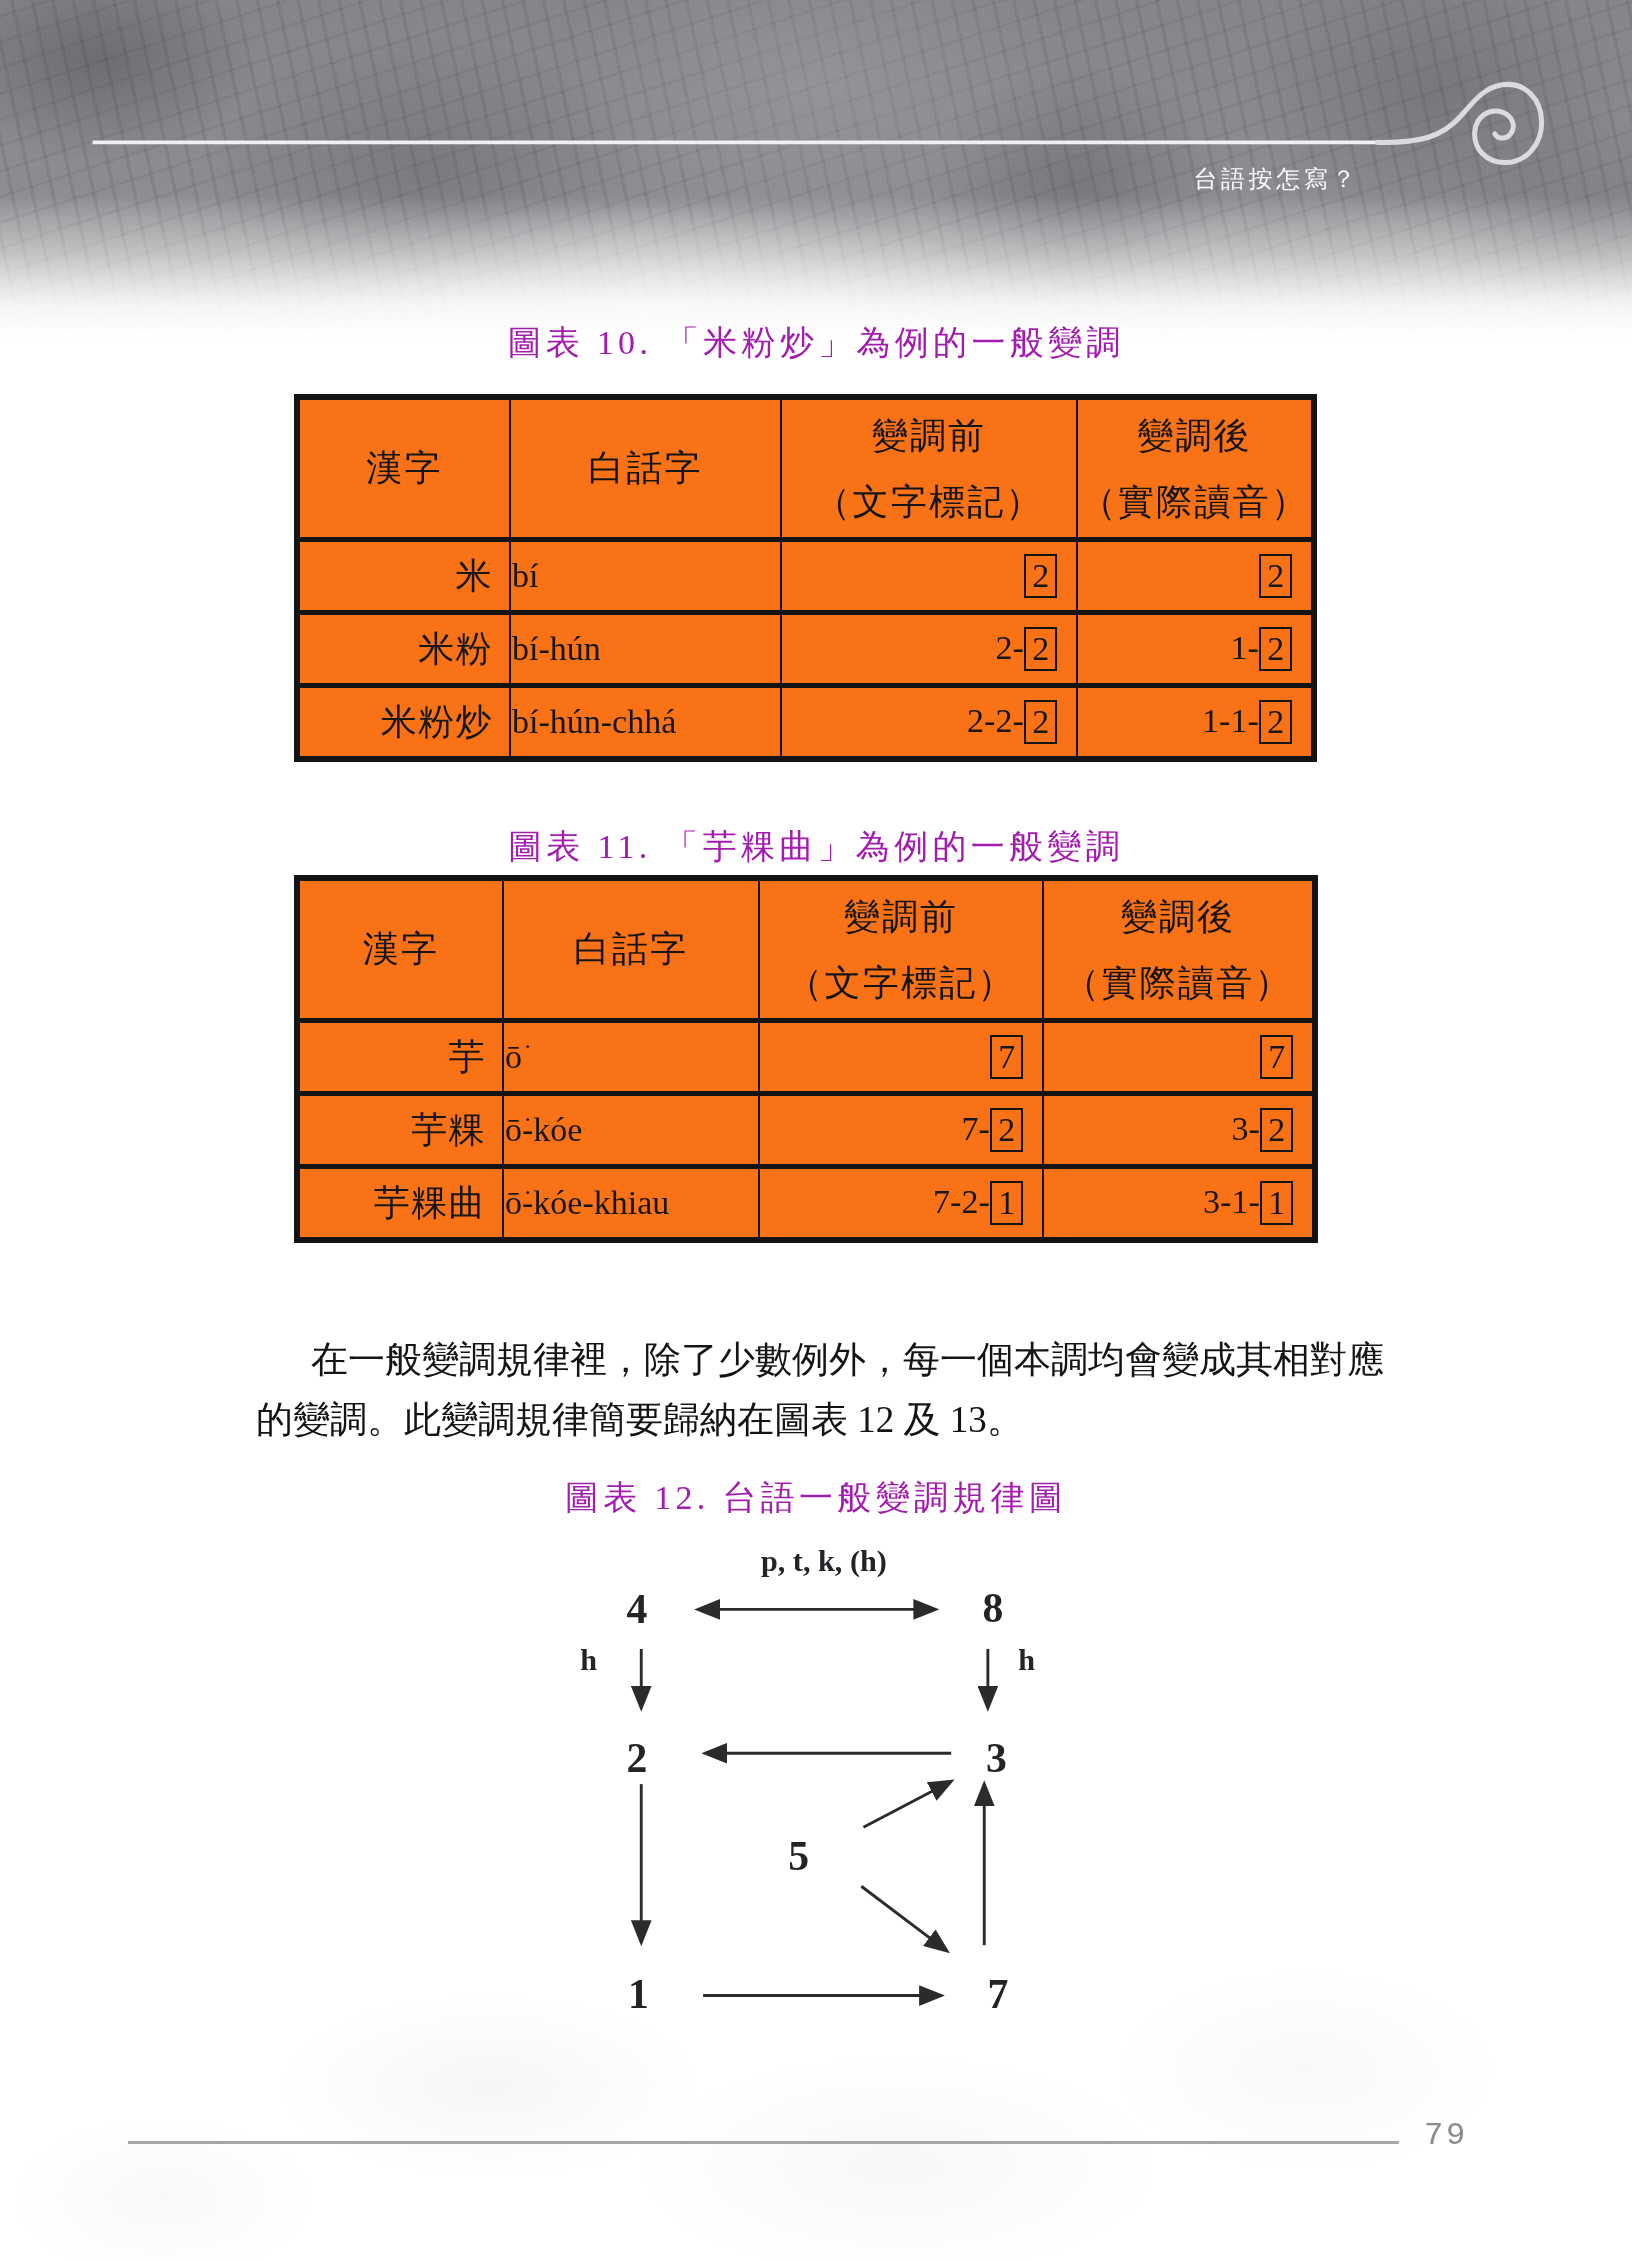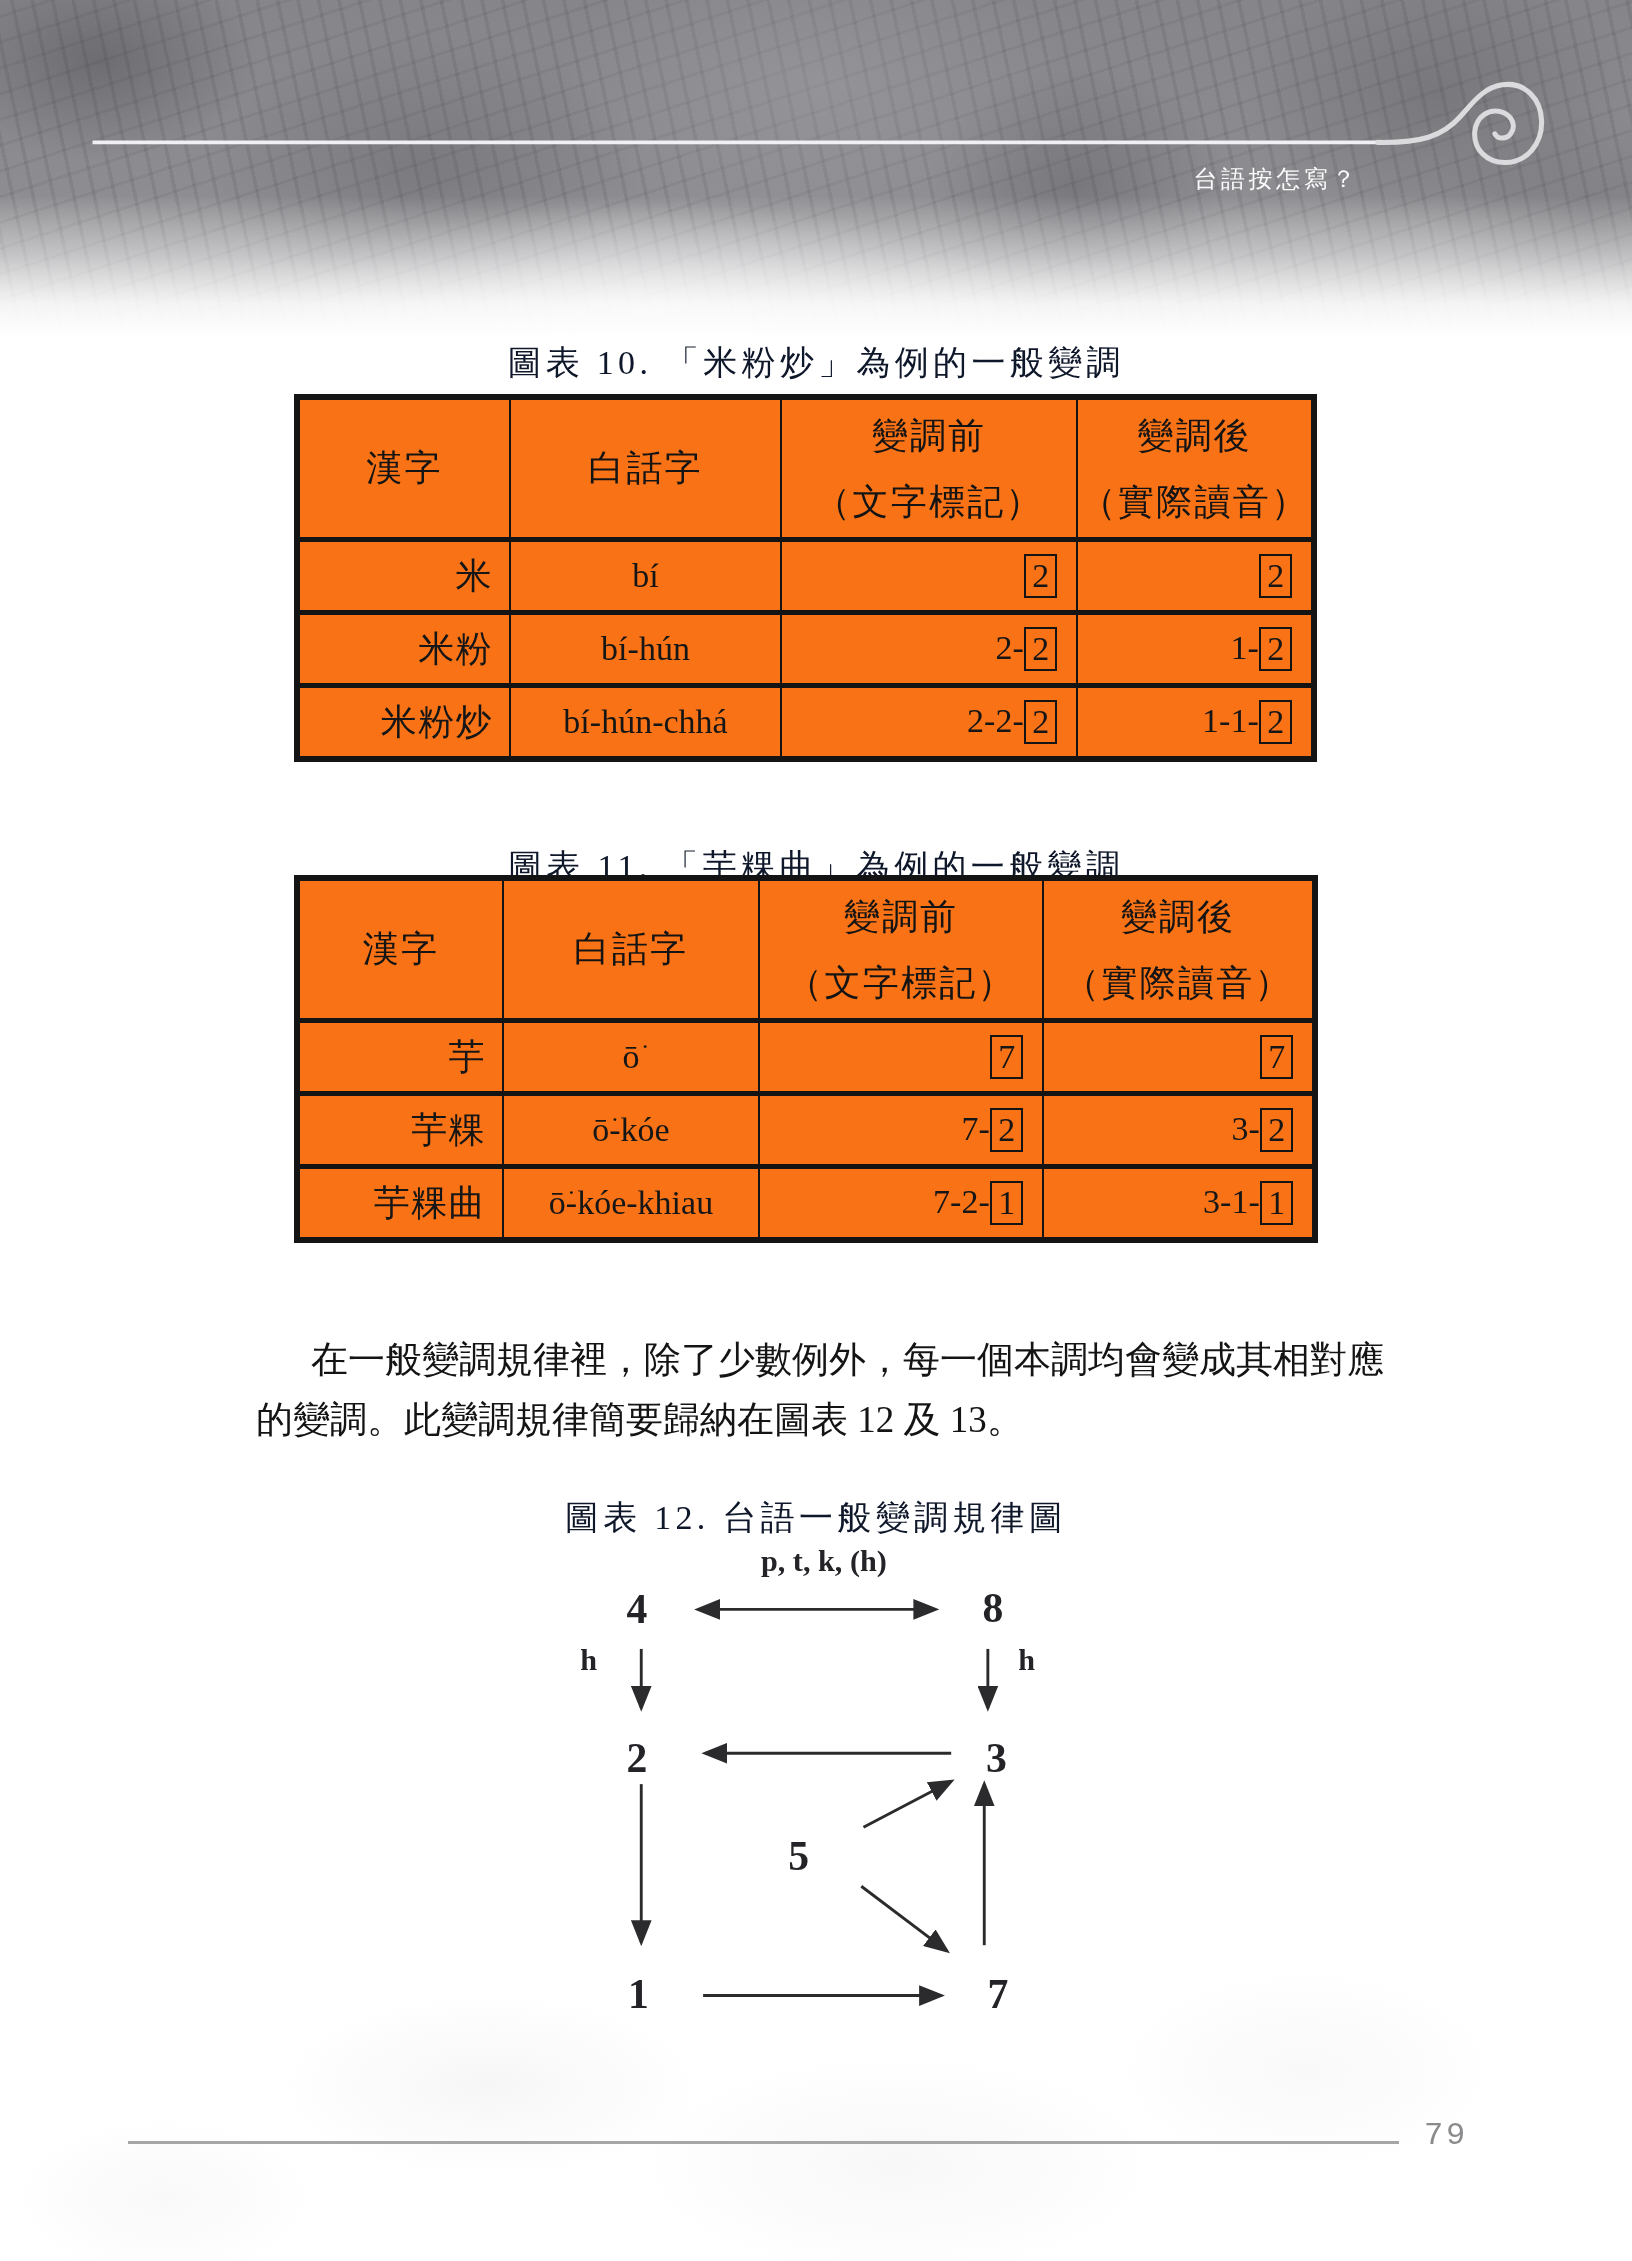--- a/index.html
+++ b/index.html
@@ -32,41 +32,41 @@
   }
   .banner-svg{position:absolute; inset:0; width:100%; height:100%; z-index:2;}
   .banner-title{
     position:absolute; top:163px; right:273px; z-index:3;
     font-size:24px; letter-spacing:3.6px; color:#fbfbfc; white-space:nowrap;
   }
 
   
   .caption{
     position:absolute; left:0; width:1632px; text-align:center;
-    font-size:34px; letter-spacing:4.3px; color:#0f172a; white-space:nowrap;margin-top:20px;
+    font-size:34px; letter-spacing:4.3px; color:#a21caf; white-space:nowrap;
   }
   #cap10{top:320px;} #cap11{top:824px;} #cap12{top:1475px;}
 
   
   table.tone-table{
     position:absolute; left:294px; width:1018px;
     border-collapse:collapse; table-layout:fixed;
     border:6.5px solid #141414; background:#f97316;
   }
   #table10{top:394px;} #table11{top:875px;}
   .tone-table th,.tone-table td{
     border:2.9px solid #141414; vertical-align:middle;
     font-weight:normal; overflow:hidden;
   }
   .tone-table tr.head th{border-bottom:5.8px solid #141414; height:135px;
     font-size:36px; letter-spacing:2.2px; text-align:center; color:#141414;}
   .tone-table tr.body td{border-top:5px solid #141414; height:66px;}
   .two-line div{line-height:66px; white-space:nowrap;}
   td.hanzi{text-align:right; padding-right:16px; font-size:36px; letter-spacing:1.4px;}
-  td.poj  {text-align:center; font-size:34px;}
+  td.poj  {text-align:left; font-size:34px;}
   td.num  {text-align:right; padding-right:18.7px; font-size:34px; white-space:nowrap;}
   .boxed{
     display:inline-block; border:2.9px solid #141414; padding:1.4px 5.8px 2.2px 5.8px;
     line-height:1.05; margin-left:0.7px; min-width:17.3px; text-align:center;
   }
 
   
   .para{position:absolute; left:256px; top:1330px; width:1127px; font-size:37px; color:#141414;}
   .para .line{line-height:60px; white-space:nowrap;}
   .para .indent{padding-left:55px;}

